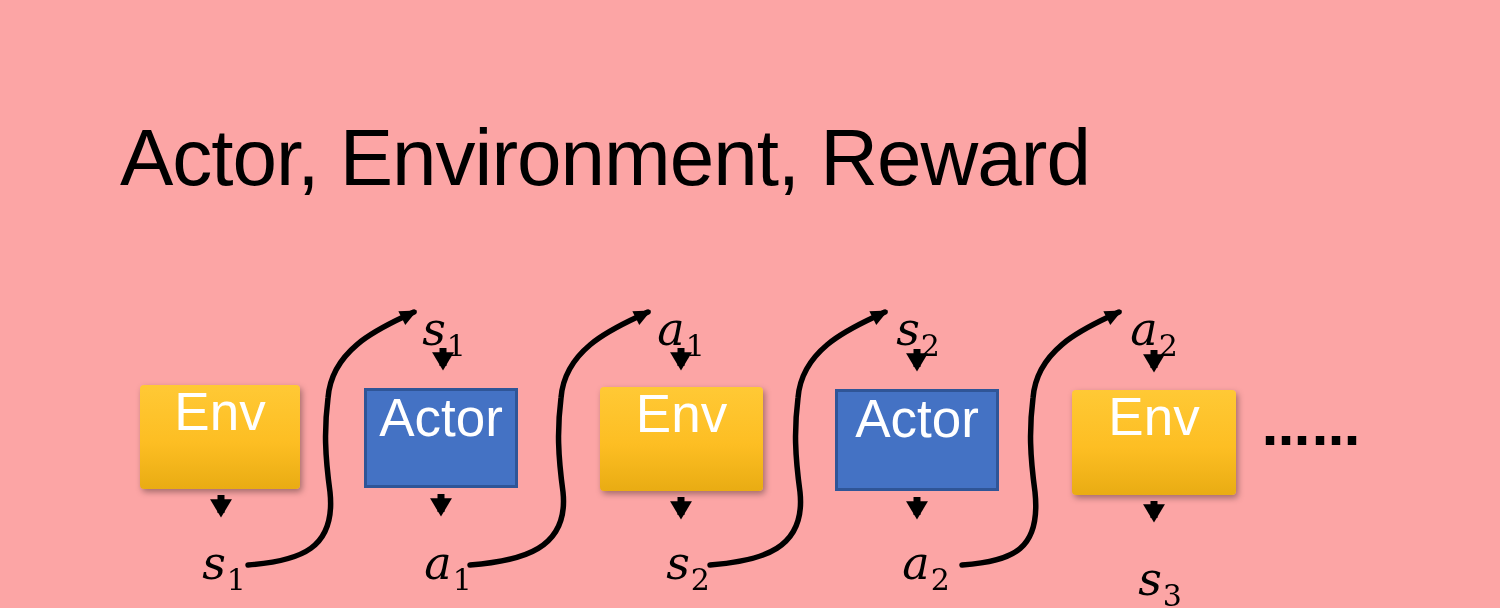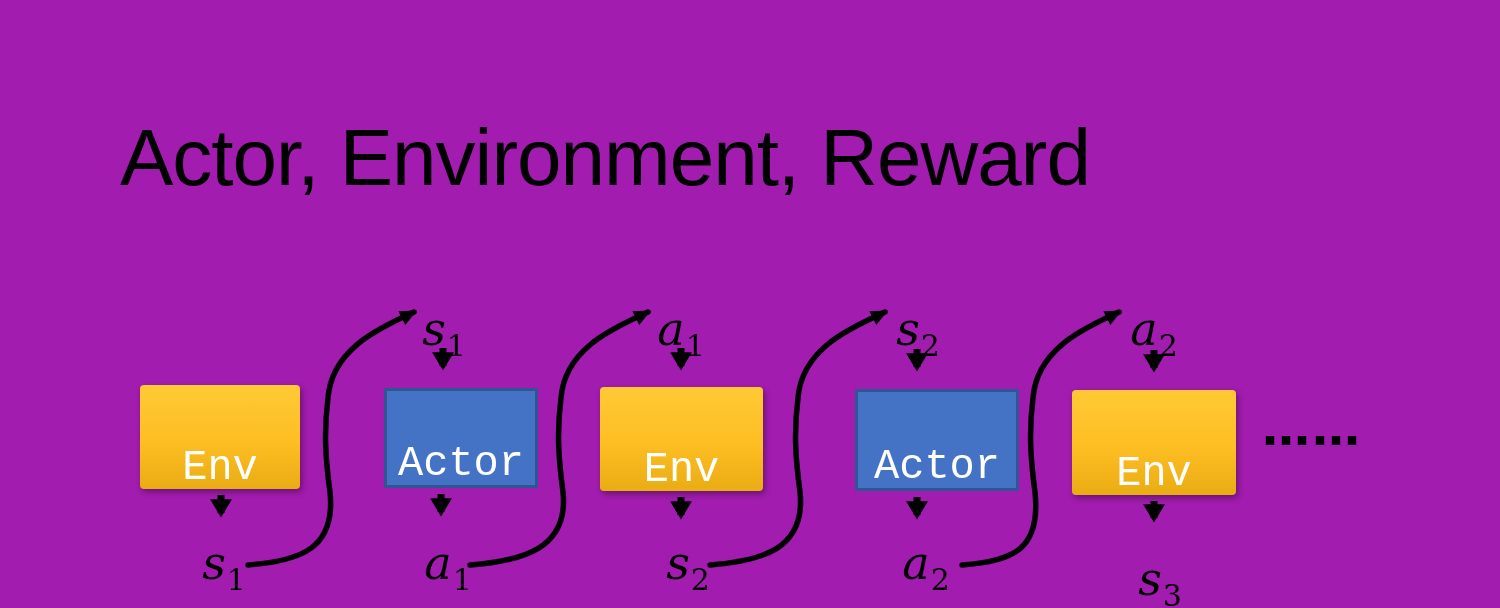--- a/index.html
+++ b/index.html
@@ -1,38 +1,37 @@
 <!DOCTYPE html>
 <html style="--title-text: #000000; --env-fill-top: #FFC935; --env-fill-bottom: #E9AC13; --actor-fill: #4472C4; --actor-border: #2F5597; --box-text: #FFFFFF; --arrow: #000000;"><head>
 <meta charset="utf-8">
 <style>
   html,body{margin:0;padding:0;background:#ffffff;}
   .slide{
-    position:relative; width:1500px; height:608px; background:#a21caf;
+    position:relative; width:1500px; height:608px; background:#fca5a5;
     overflow:hidden; font-family:"Liberation Sans", sans-serif;
   }
   .title{
     position:absolute; left:120px; top:112px;
     font-size:80px; font-weight:300; letter-spacing:-1px;
     color:var(--title-text,#000); white-space:nowrap;
   }
   .box{
-    position:absolute; display:flex; align-items:flex-end; justify-content:center;
-    font-size:42px; color:var(--box-text,#fff); line-height:1;font-family:Liberation Mono, monospace;
+    position:absolute; display:flex; align-items:flex-start; justify-content:center;
+    font-size:53px; color:var(--box-text,#fff); line-height:1;
   }
   .box.env{
     background:linear-gradient(180deg, var(--env-fill-top,#FFC935) 0%, #FDBE23 55%, var(--env-fill-bottom,#E9AC13) 100%);
     border-radius:4px;
     box-shadow:2px 3px 6px rgba(0,0,0,0.35);
   }
   .box.actor{
     background:var(--actor-fill,#4472C4);
     border:3px solid var(--actor-border,#2F5597);
     box-sizing:border-box;
-    margin-left:20px;
   }
   .mlabel{
     position:absolute; transform:translateX(-50%);
     font-family:"DejaVu Serif", serif; font-style:italic;
     font-size:46px; color:#000; white-space:nowrap; line-height:1;
   }
   .mlabel .sub{
     display:inline-block; font-style:normal; font-size:30px;
     vertical-align:-11px; margin-left:1px;
   }

